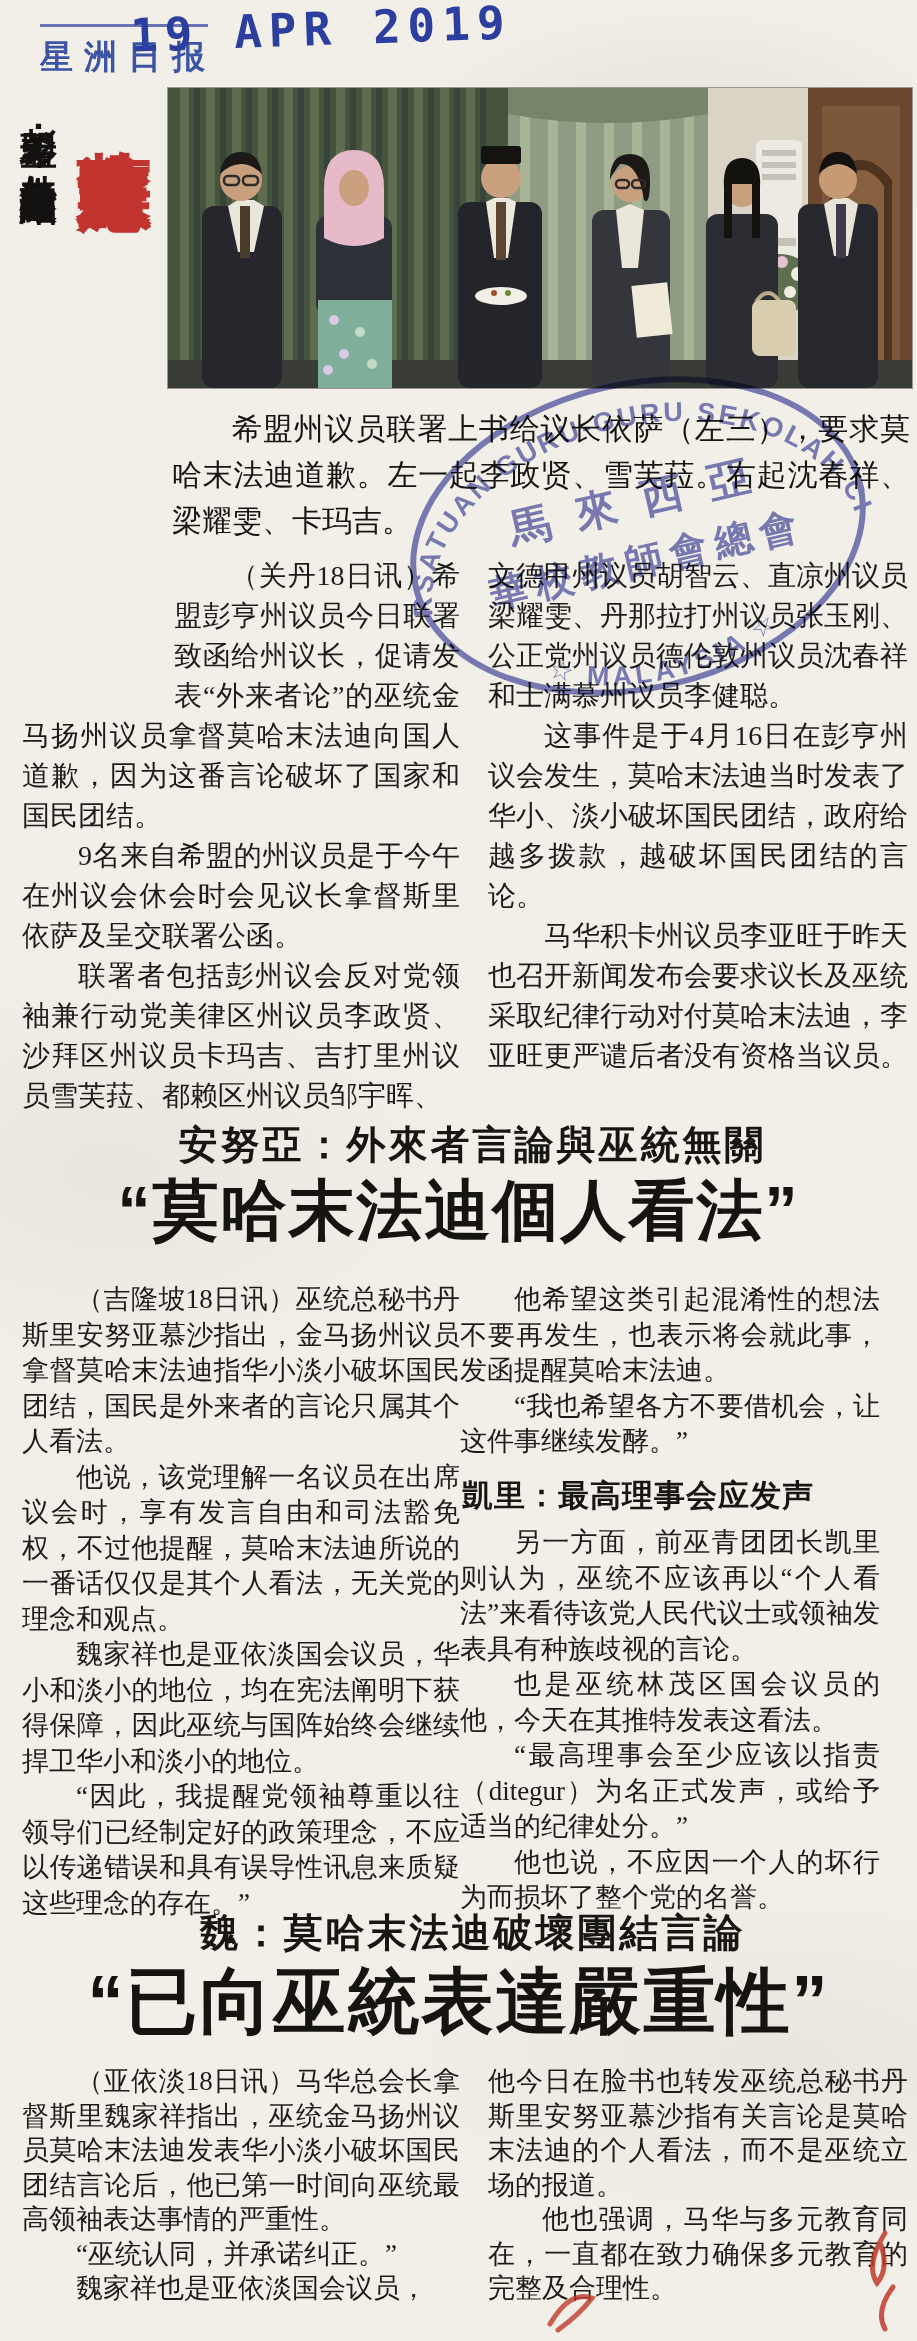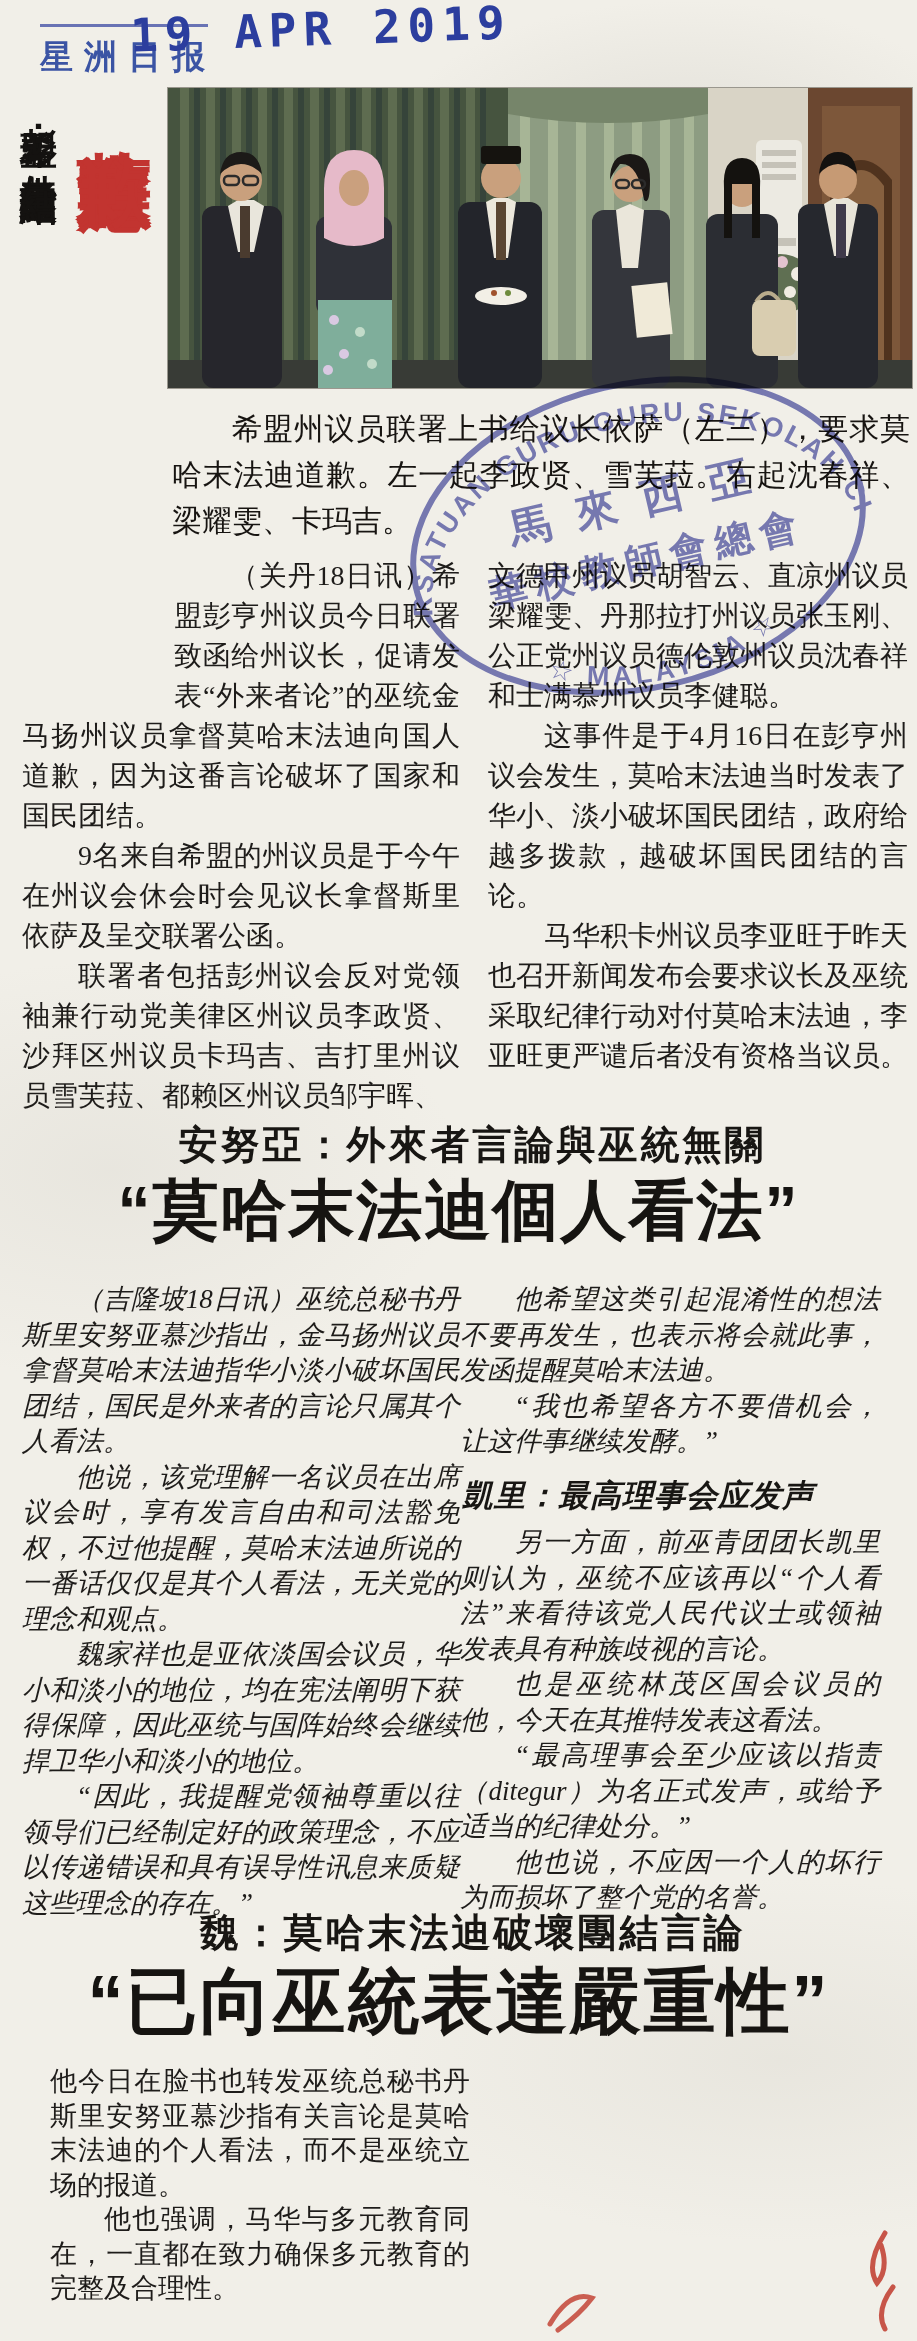--- a/index.html
+++ b/index.html
@@ -66,21 +66,21 @@
   .bigline{
     position:absolute;width:917px;text-align:center;
     font-family:"Liberation Sans","DejaVu Sans",sans-serif;
     font-weight:900;color:#161411;letter-spacing:2px;white-space:nowrap;
   }
   .k2{top:1118px;}
   .h2{top:1166px;font-size:66px;}
   .k3{top:1906px;}
   .h3{top:1954px;font-size:72px;}
   
-  .a2{left:22px;top:1282px;width:886px;font-style:italic;}
+  .a2{left:22px;top:1282px;width:886px;}
   .a2 .col-l{width:438px;font-size:27px;line-height:35.5px;}
   .a2 .col-r{width:420px;font-size:27px;line-height:35.5px;}
   .subhead{
     font-family:"Liberation Sans","DejaVu Sans",sans-serif;
     font-weight:900;font-size:31px;letter-spacing:1px;color:#181613;
     margin:18px 0 12px 2px;text-indent:0;text-align:left;
   }
   
   .a3{left:22px;top:2064px;width:886px;}
   .a3 .col-l{width:438px;font-size:27px;line-height:34.5px;}
@@ -284,20 +284,25 @@
       <p class="pg ind">也是巫统林茂区国会议员的他，今天在其推特发表这看法。</p>
       <p class="pg ind">“最高理事会至少应该以指责（ditegur）为名正式发声，或给予适当的纪律处分。”</p>
       <p class="pg ind">他也说，不应因一个人的坏行为而损坏了整个党的名誉。</p>
     </div>
   </div>
 
   <div class="kicker k3">魏：莫哈末法迪破壞團結言論</div>
   <div class="bigline h3">“已向巫統表達嚴重性”</div>
 
   <div class="article a3">
+    <div class="col col-l">
+      <p class="pg ind">（亚依淡18日讯）马华总会长拿督斯里魏家祥指出，巫统金马扬州议员莫哈末法迪发表华小淡小破坏国民团结言论后，他已第一时间向巫统最高领袖表达事情的严重性。</p>
+      <p class="pg ind">“巫统认同，并承诺纠正。”</p>
+      <p class="pg ind">魏家祥也是亚依淡国会议员，</p>
+    </div>
     <div class="col col-r">
       <p class="pg">他今日在脸书也转发巫统总秘书丹斯里安努亚慕沙指有关言论是莫哈末法迪的个人看法，而不是巫统立场的报道。</p>
       <p class="pg ind">他也强调，马华与多元教育同在，一直都在致力确保多元教育的完整及合理性。</p>
     </div>
   </div>
 
   <div class="seal">
     <svg width="496" height="344" viewBox="0 0 496 344">
       <defs>
         <path id="arcTop" d="M 30 212 A 218 150 0 0 1 466 212" fill="none"></path>

